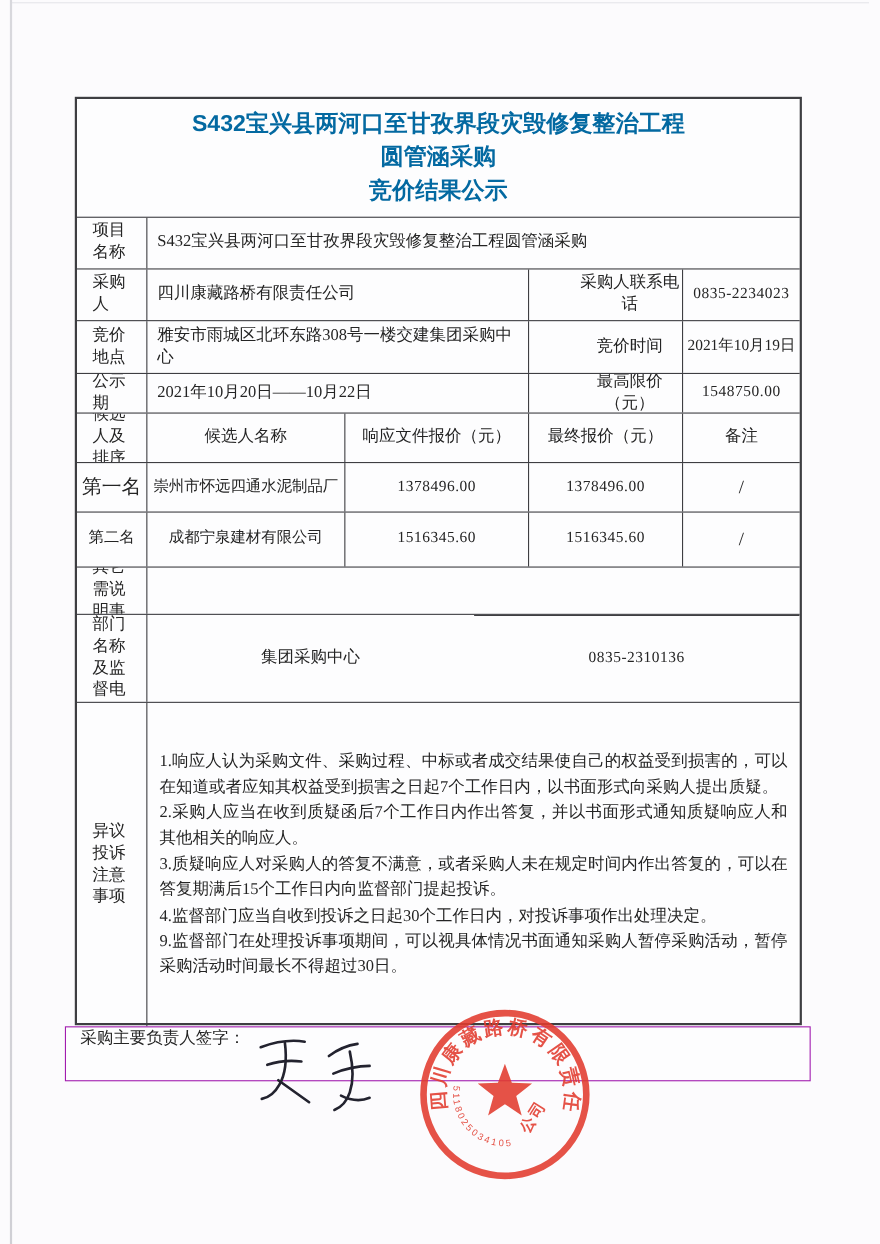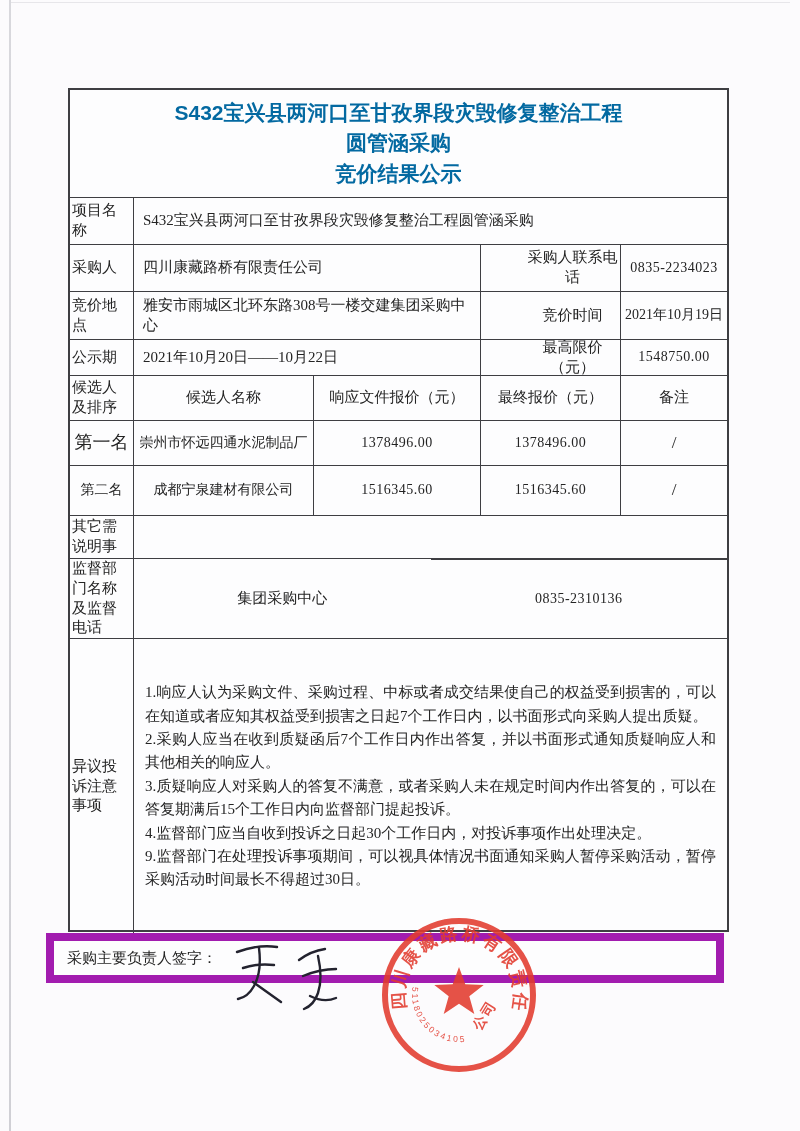--- a/index.html
+++ b/index.html
@@ -30,21 +30,21 @@
   }
   .t-row { display: flex; border-top: 1.5px solid #3e3e42; }
   .t-row:first-child { border-top: none; }
   .cell {
     border-left: 1.5px solid #3e3e42;
     display: flex; align-items: center;
     font-size: 15px; line-height: 1.32;
     overflow: hidden;
   }
   .cell:first-child { border-left: none; }
-  .lab { width: 63px; padding: 2px 2px; justify-content: flex-start; text-align: left; }
+  .lab { width: 63px; padding: 2px 14px; justify-content: flex-start; text-align: left; }
   .val-left { padding: 2px 9px; justify-content: flex-start; }
   .center { justify-content: center; text-align: center; }
   .bold { font-weight: normal; }
   .num { font-size: 14px; letter-spacing: .5px; }
 
   .row-title { height: 107px; display: flex; align-items: center; justify-content: center; }
   .title-block {
     text-align: center;
     font-family: "Liberation Sans", sans-serif;
     font-weight: bold; font-size: 21px; line-height: 1.45; color: #0369a1;
@@ -81,23 +81,23 @@
   .objection-text {
     display: block; padding: 10px 11px;
     font-size: 15px; line-height: 1.56;
     align-self: center;
   }
   .objection-text p { margin: 0; text-align: justify; }
   .obj-cell { align-items: center; }
 
   
   .sig-box {
-    position: absolute; left: 46px; top: 933px; width: 678px; height: 50px;
-    border: 8px solid #a21caf; background: #fdfdfe;
-    display: flex; align-items: center; padding-left: 13px;
+    position: absolute; left: 59px; top: 933px; width: 678px; height: 50px;
+    border: 1px solid #a21caf; background: #fdfdfe;
+    display: flex; align-items: flex-start; padding-left: 13px;
     font-size: 15px;
   }
   .sig-svg { position: absolute; left: 215px; top: 930px; z-index: 3; pointer-events: none; }
 
   
   .seal-svg { position: absolute; left: 377px; top: 913px; z-index: 4; opacity: .88; pointer-events: none; }
 </style>
 </head>
 <body>
 

